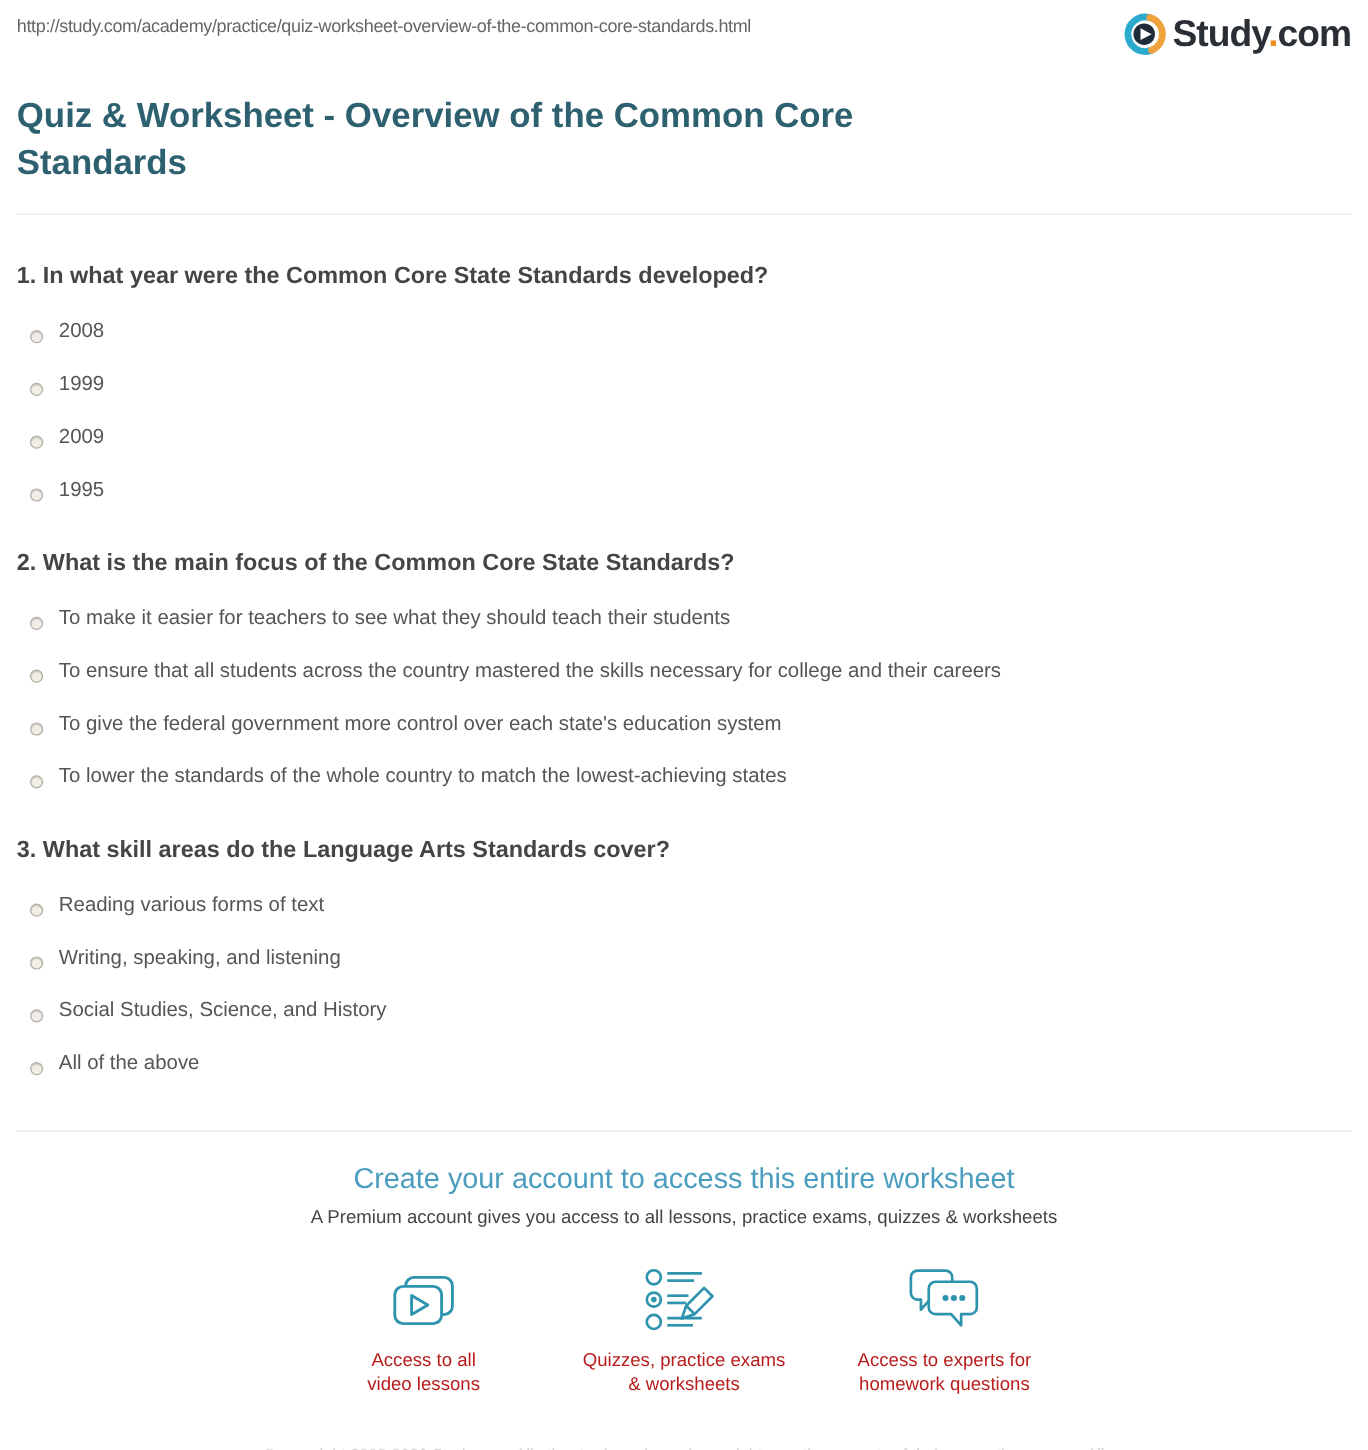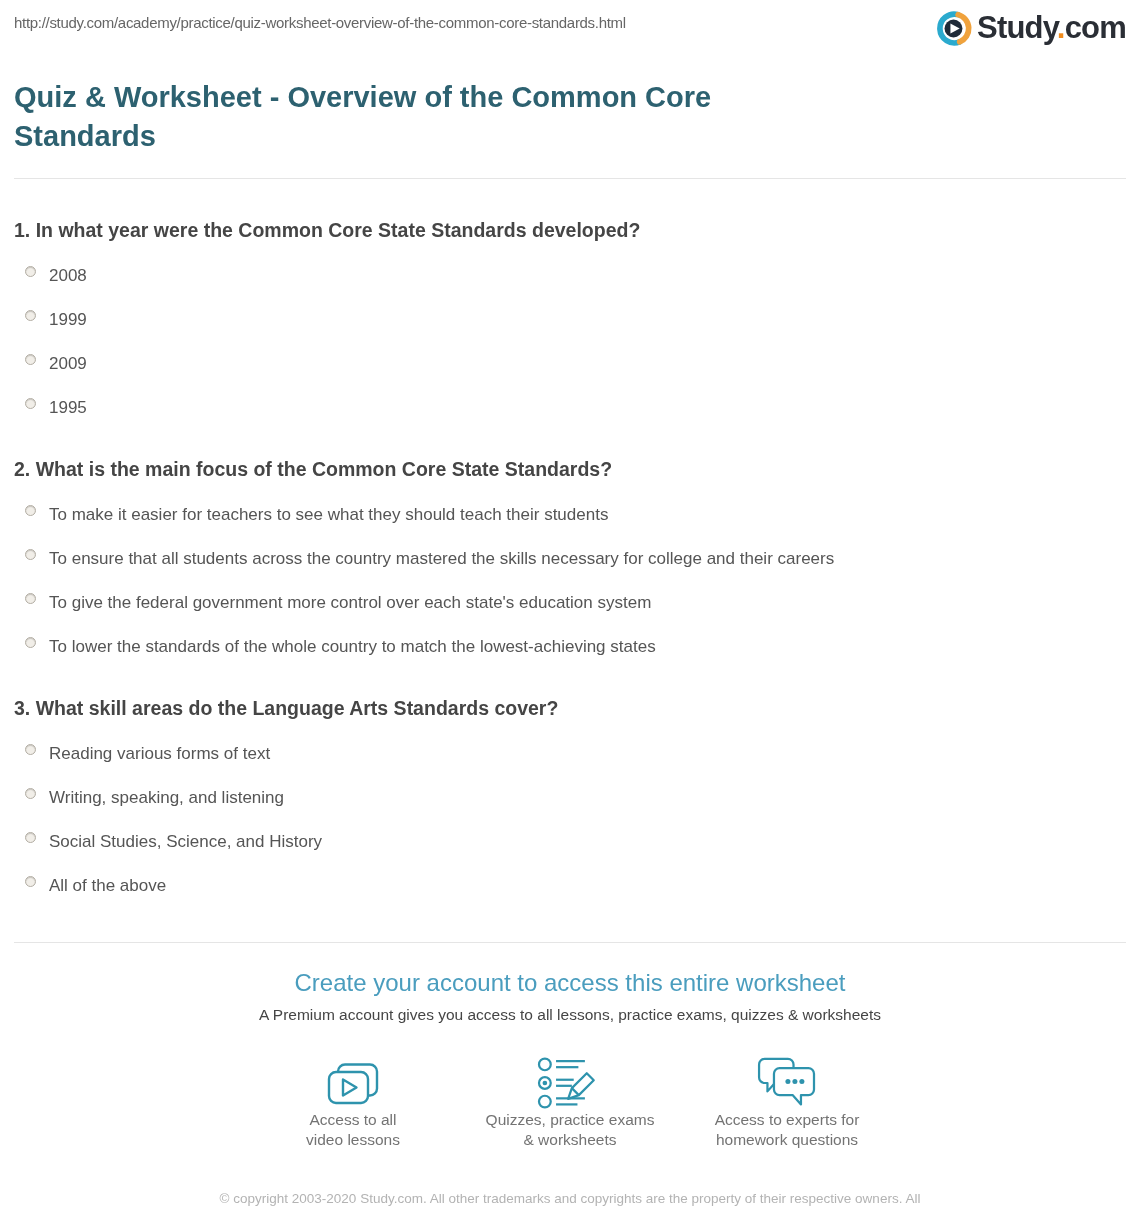--- a/index.html
+++ b/index.html
@@ -22,37 +22,37 @@
   h1.title {
     margin-top:26px; font-size:29px; font-weight:bold;
     color:#2d6170; line-height:1.35; max-width:820px;
   }
   hr.divider { border:none; border-top:1px solid #e5e5e5; margin-top:22px; }
 
   
   .question { margin-top:40px; }
   .q-heading { font-size:19.5px; font-weight:bold; color:#454545; }
   .options { margin-top:8px; }
-  .option { display:flex; align-items:flex-start; margin-top:24px; padding-left:11px; cursor:pointer; }
+  .option { display:flex; align-items:flex-end; margin-top:24px; padding-left:11px; cursor:pointer; }
   .radio {
     width:11px; height:11px; flex:0 0 11px; border-radius:50%;
     background:#f1eee8; border:1px solid #b3aea4;
     box-shadow: inset 0 1px 1px rgba(0,0,0,0.18);
     margin-right:13px;
   }
   .option-label { font-size:17px; color:#555; }
 
   
   .cta { text-align:center; }
   .cta-title { margin-top:26px; font-size:24px; font-weight:normal; color:#4a9dbe; }
   .cta-sub { margin-top:9px; font-size:15.5px; color:#454545; }
   .features { display:flex; justify-content:center; margin-top:34px; }
   .feature { width:217px; text-align:center; }
   .feature-icon { height:52px; display:flex; align-items:flex-end; justify-content:center; }
-  .feature-label { font-size:15.5px; color:#737373; line-height:20px; }
+  .feature-label { margin-top:14px; font-size:15.5px; color:#b91c1c; line-height:20px; }
 
   
   .copyright {
     margin:40px auto 0; max-width:720px; text-align:center;
     font-size:13.5px; color:#b3b3b3; line-height:17px;
   }
 
   svg { display:block; }
 </style>
 </head>

